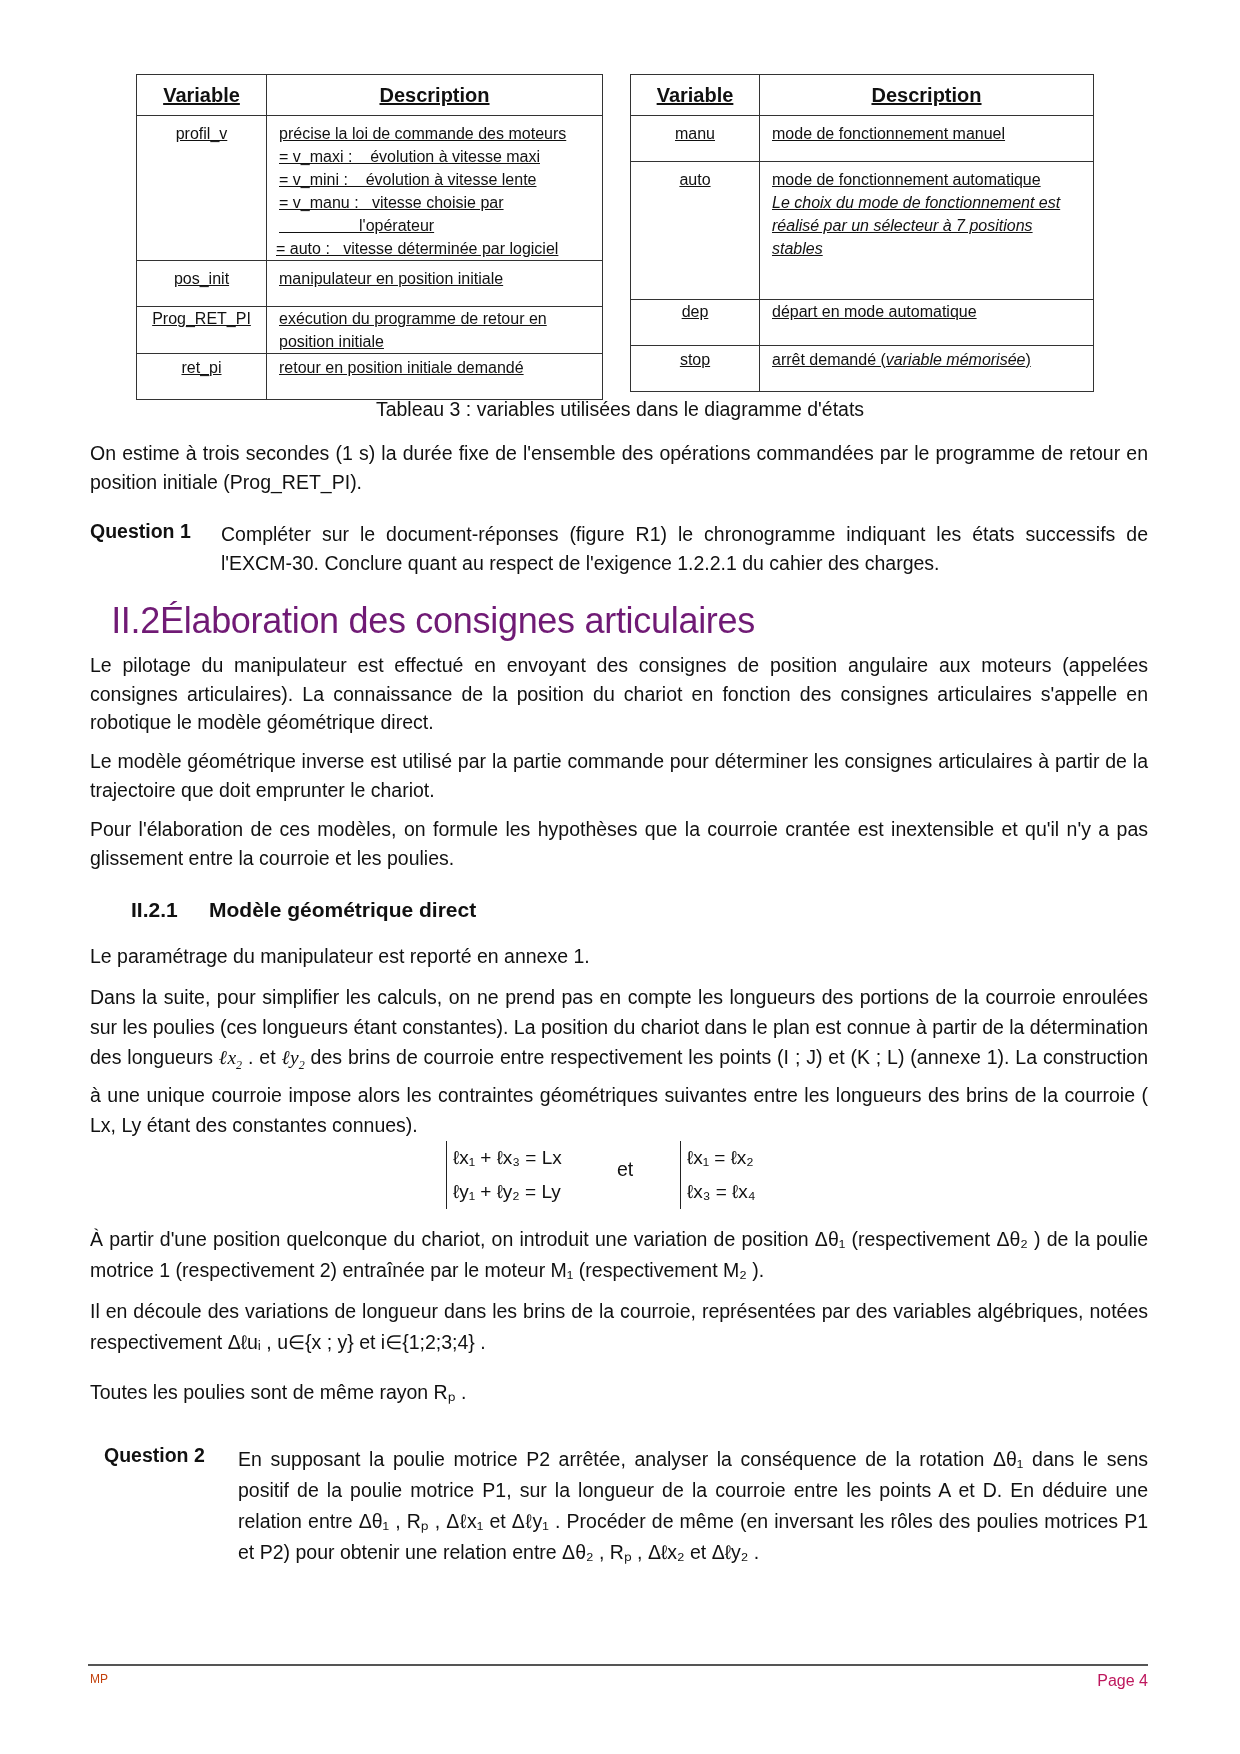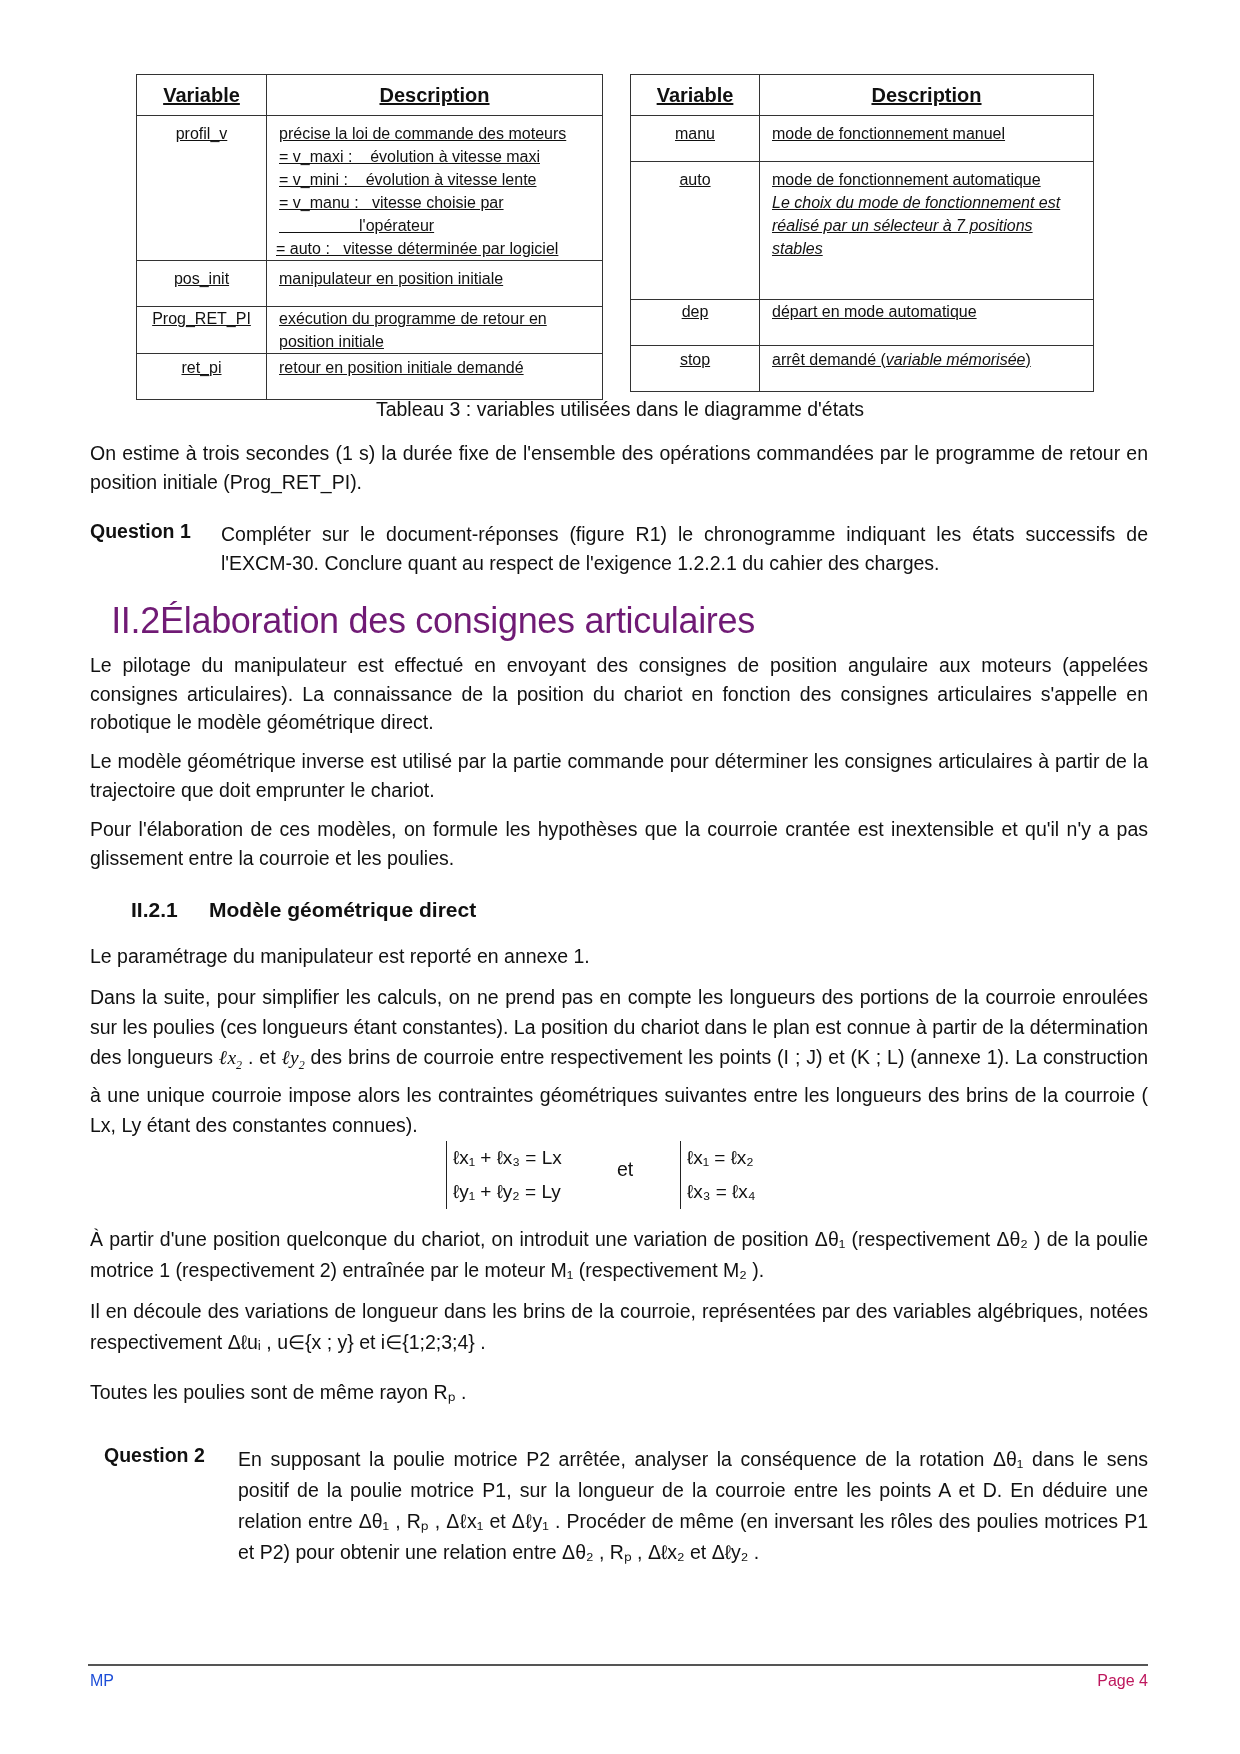--- a/index.html
+++ b/index.html
@@ -132,14 +132,14 @@
 </div>
 
 <div class="abs p" style="left:90px;top:1224px;width:1058px;line-height:31px;">À partir d'une position quelconque du chariot, on introduit une variation de position Δθ₁ (respectivement Δθ₂ ) de la poulie motrice 1 (respectivement 2) entraînée par le moteur M₁ (respectivement M₂ ).</div>
 <div class="abs p" style="left:90px;top:1296px;width:1058px;line-height:31px;">Il en découle des variations de longueur dans les brins de la courroie, représentées par des variables algébriques, notées respectivement Δℓuᵢ , u∈{x ; y}  et  i∈{1;2;3;4} .</div>
 <div class="abs p" style="left:90px;top:1378px;width:1058px;">Toutes les poulies sont de même rayon Rₚ .</div>
 
 <div class="abs qlabel" style="left:104px;top:1444px;">Question 2</div>
 <div class="abs p" style="left:238px;top:1444px;width:910px;line-height:31px;">En supposant la poulie motrice P2 arrêtée, analyser la conséquence de la rotation Δθ₁ dans le sens positif de la poulie motrice P1, sur la longueur de la courroie entre les points A et D. En déduire une relation entre Δθ₁ , Rₚ , Δℓx₁ et Δℓy₁ . Procéder de même (en inversant les rôles des poulies motrices P1 et P2) pour obtenir une relation entre Δθ₂ , Rₚ , Δℓx₂ et Δℓy₂ .</div>
 
 <div class="footer-line"></div>
-<div class="abs" style="left:90px;top:1672px;font-size:16px;color:#1d4ed8;">MP</div>
+<div class="abs" style="left:90px;top:1672px;font-size:12px;color:#c2410c;">MP</div>
 <div class="abs" style="right:92px;top:1672px;font-size:16px;color:#be185d;">Page 4</div>
 
 </body></html>

